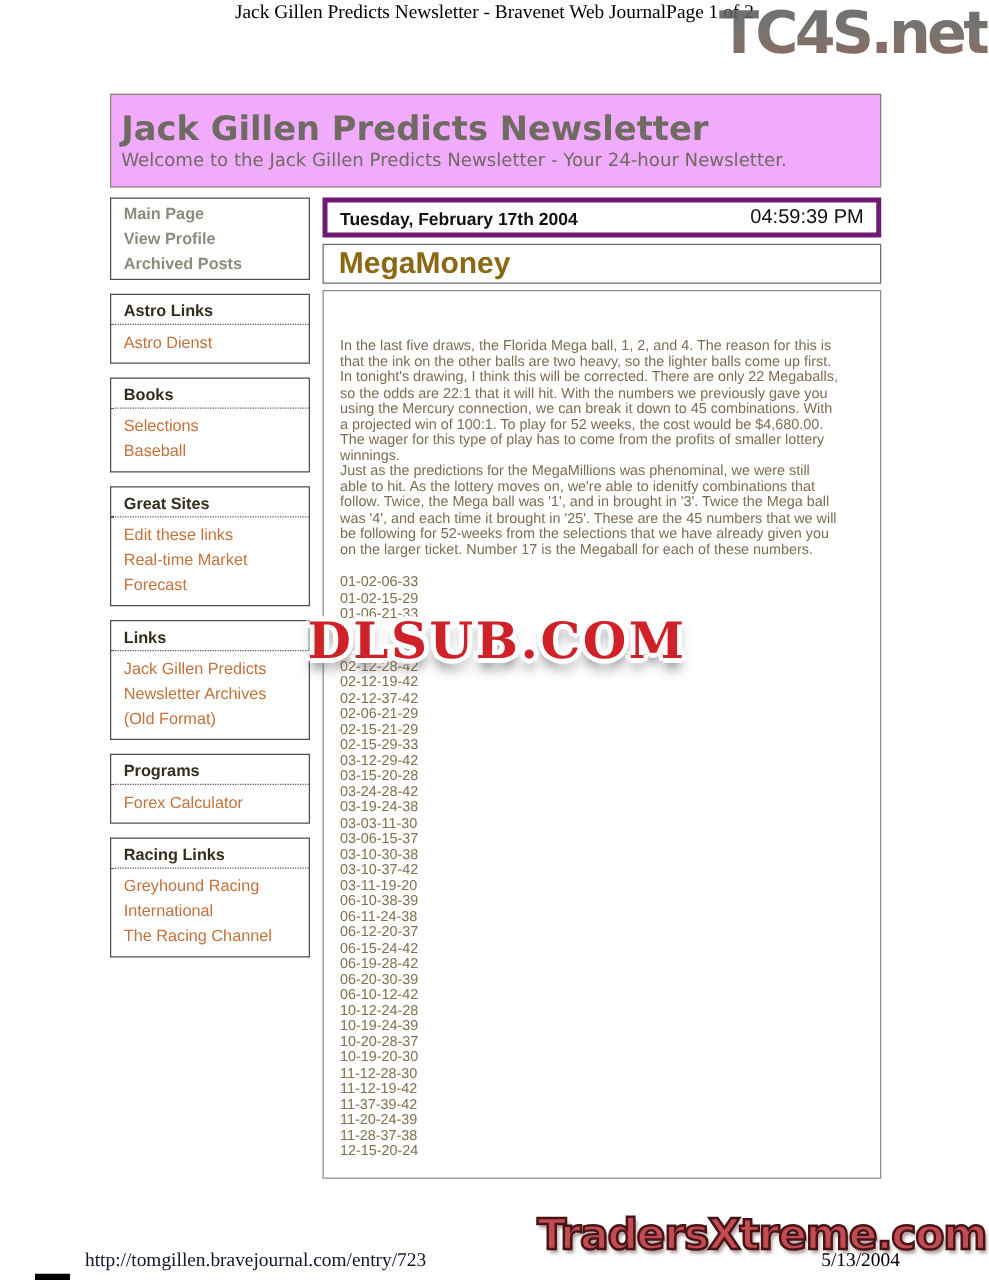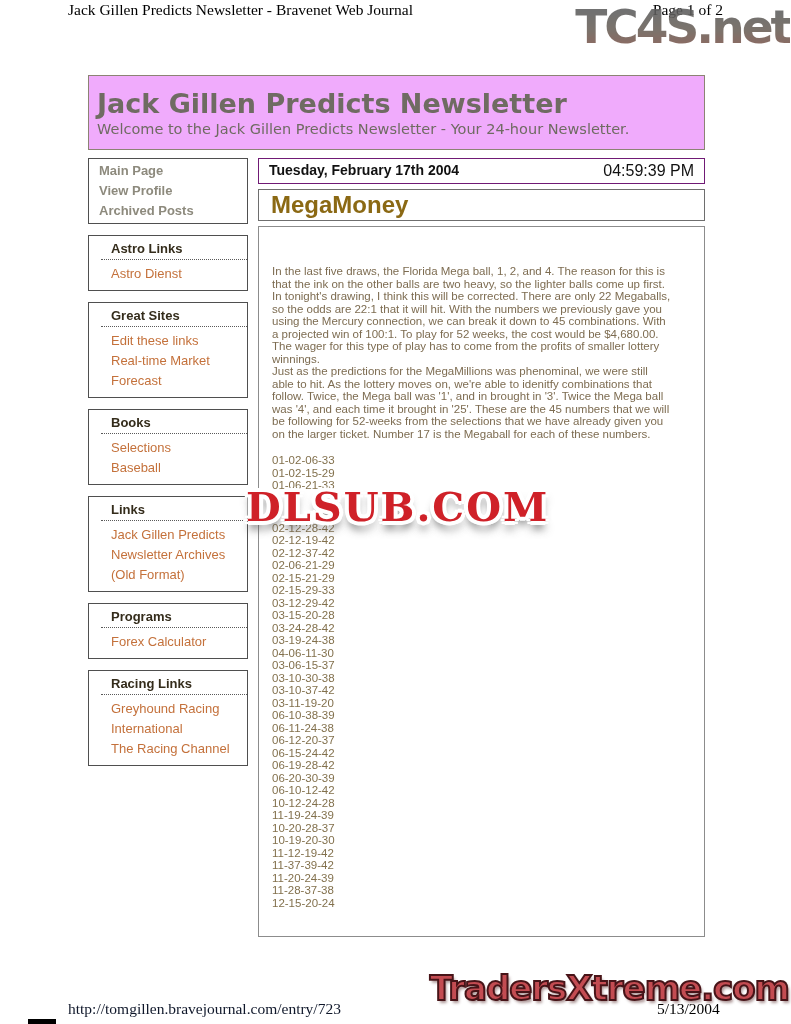--- a/index.html
+++ b/index.html
@@ -1,21 +1,21 @@
 <!DOCTYPE html>
 <html style="--c-link: #c4713b; --c-title: #8b6914; --c-body: #7d6c51; --c-dlsub: #cf2128; --c-logo-red: #c34c52;"><head>
 <meta charset="utf-8">
 <style>
   html,body{margin:0;padding:0;background:#fff;}
   .page{position:relative;width:791px;height:1024px;background:#fff;overflow:hidden;
         font-family:"Liberation Sans",sans-serif;}
 
   
   .print-header{position:absolute;top:1px;left:68px;width:655px;display:flex;
-    justify-content:space-between;font-family:"Liberation Serif",serif;font-size:15.5px;color:#000;}
+    justify-content:center;font-family:"Liberation Serif",serif;font-size:15.5px;color:#000;}
   .footer-url{position:absolute;top:1000px;left:68px;font-family:Liberation Serif, serif;
     font-size:15.5px;color:#0f172a;}
   .footer-date{position:absolute;top:1000px;left:657px;font-family:"Liberation Serif",serif;
     font-size:15.5px;color:#000;z-index:1;}
   .artifact{position:absolute;left:28px;top:1019px;width:28px;height:5px;background:#000;}
 
   
   .tc4s{position:absolute;top:2px;right:1px;z-index:5;font-family:"DejaVu Sans",sans-serif;
     font-weight:bold;font-size:47px;line-height:50px;letter-spacing:-3px;color:#6a5d57;opacity:.88;}
   @supports (-webkit-background-clip: text){
@@ -33,31 +33,31 @@
 
   
   .doc{position:absolute;top:75px;left:88px;width:617px;}
   .masthead{border:1px solid #8c8374;padding:13px 8px 10px;background:#f0abfc;}
   .masthead-title{font-family:"DejaVu Sans",sans-serif;font-weight:bold;font-size:27px;
     line-height:30px;color:#6f6b62;}
   .masthead-sub{font-family:"DejaVu Sans",sans-serif;font-size:14.5px;line-height:20px;color:#6f6b62;}
 
   .cols{display:flex;margin-top:8px;}
   .sidebar{width:160px;flex:none;}
-  .side-box{border:1px solid #4f4f4f;margin-bottom:11px;background:#fff;padding-left:12px;}
+  .side-box{border:1px solid #4f4f4f;margin-bottom:11px;background:#fff;}
   .side-box.nav{padding:2px 0;}
   .nav-item{font-size:13px;line-height:18px;font-weight:bold;color:#8d8a7d;padding:1px 10px;cursor:pointer;}
   .side-hdr{font-size:13px;font-weight:bold;color:#342c1b;padding:5px 10px 3px;
     border-bottom:1px dotted #5a5a5a;}
   .side-links{padding:4px 10px 6px;}
   .side-link{font-size:13px;line-height:20px;color:var(--c-link,#c4713b);cursor:pointer;}
 
   .main{flex:1;margin-left:10px;}
-  .datebar{border:1px solid #701a75;padding:3px 10px;display:flex;justify-content:space-between;
-    align-items:flex-start;margin-bottom:5px;}
+  .datebar{border:4px solid #701a75;padding:3px 10px;display:flex;justify-content:space-between;
+    align-items:flex-end;margin-bottom:5px;}
   .entry-date{font-size:14px;font-weight:bold;color:#111;line-height:16px;}
   .entry-time{font-size:16px;color:#111;}
   .entry-titlebox{border:1px solid #6e6e6e;padding:3px 12px;margin-bottom:5px;}
   .entry-title{font-size:24px;line-height:24px;font-weight:bold;color:var(--c-title,#8b6914);}
   .contentbox{border:1px solid #8c8c8c;padding:38px 13px 6px;min-height:665px;}
   .para{font-size:11.5px;line-height:12.5px;color:var(--c-body,#7d6c51);white-space:pre-line;}
   .numbers{margin-top:14px;}
   .num-row{font-size:11.5px;line-height:12.5px;color:#82704c;}
 </style>
 </head>
@@ -85,31 +85,31 @@
             <div class="nav-item">View Profile</div>
             <div class="nav-item">Archived Posts</div>
           </div>
           <div class="side-box">
             <div class="side-hdr">Astro Links</div>
             <div class="side-links">
               <div class="side-link">Astro Dienst</div>
             </div>
           </div>
           <div class="side-box">
+            <div class="side-hdr">Books</div>
+            <div class="side-links">
+              <div class="side-link">Selections</div>
+              <div class="side-link">Baseball</div>
+            </div>
+          </div>
+          <div class="side-box">
             <div class="side-hdr">Great Sites</div>
             <div class="side-links">
               <div class="side-link">Edit these links</div>
               <div class="side-link">Real-time Market Forecast</div>
-            </div>
-          </div>
-          <div class="side-box">
-            <div class="side-hdr">Books</div>
-            <div class="side-links">
-              <div class="side-link">Selections</div>
-              <div class="side-link">Baseball</div>
             </div>
           </div>
           <div class="side-box">
             <div class="side-hdr">Links</div>
             <div class="side-links">
               <div class="side-link">Jack Gillen Predicts Newsletter Archives (Old Format)</div>
             </div>
           </div>
           <div class="side-box">
             <div class="side-hdr">Programs</div>
@@ -163,36 +163,37 @@
                 <div class="num-row">02-12-28-42</div>
                 <div class="num-row">02-12-19-42</div>
                 <div class="num-row">02-12-37-42</div>
                 <div class="num-row">02-06-21-29</div>
                 <div class="num-row">02-15-21-29</div>
                 <div class="num-row">02-15-29-33</div>
                 <div class="num-row">03-12-29-42</div>
                 <div class="num-row">03-15-20-28</div>
                 <div class="num-row">03-24-28-42</div>
                 <div class="num-row">03-19-24-38</div>
-                <div class="num-row">04-06-11-30</div>
+                <div class="num-row">03-03-11-30</div>
                 <div class="num-row">03-06-15-37</div>
                 <div class="num-row">03-10-30-38</div>
                 <div class="num-row">03-10-37-42</div>
                 <div class="num-row">03-11-19-20</div>
                 <div class="num-row">06-10-38-39</div>
                 <div class="num-row">06-11-24-38</div>
                 <div class="num-row">06-12-20-37</div>
                 <div class="num-row">06-15-24-42</div>
                 <div class="num-row">06-19-28-42</div>
                 <div class="num-row">06-20-30-39</div>
                 <div class="num-row">06-10-12-42</div>
                 <div class="num-row">10-12-24-28</div>
-                <div class="num-row">11-19-24-39</div>
+                <div class="num-row">10-19-24-39</div>
                 <div class="num-row">10-20-28-37</div>
                 <div class="num-row">10-19-20-30</div>
+                <div class="num-row">11-12-28-30</div>
                 <div class="num-row">11-12-19-42</div>
                 <div class="num-row">11-37-39-42</div>
                 <div class="num-row">11-20-24-39</div>
                 <div class="num-row">11-28-37-38</div>
                 <div class="num-row">12-15-20-24</div>
               </div>
           </div>
         </div>
       </div>
     </div>

